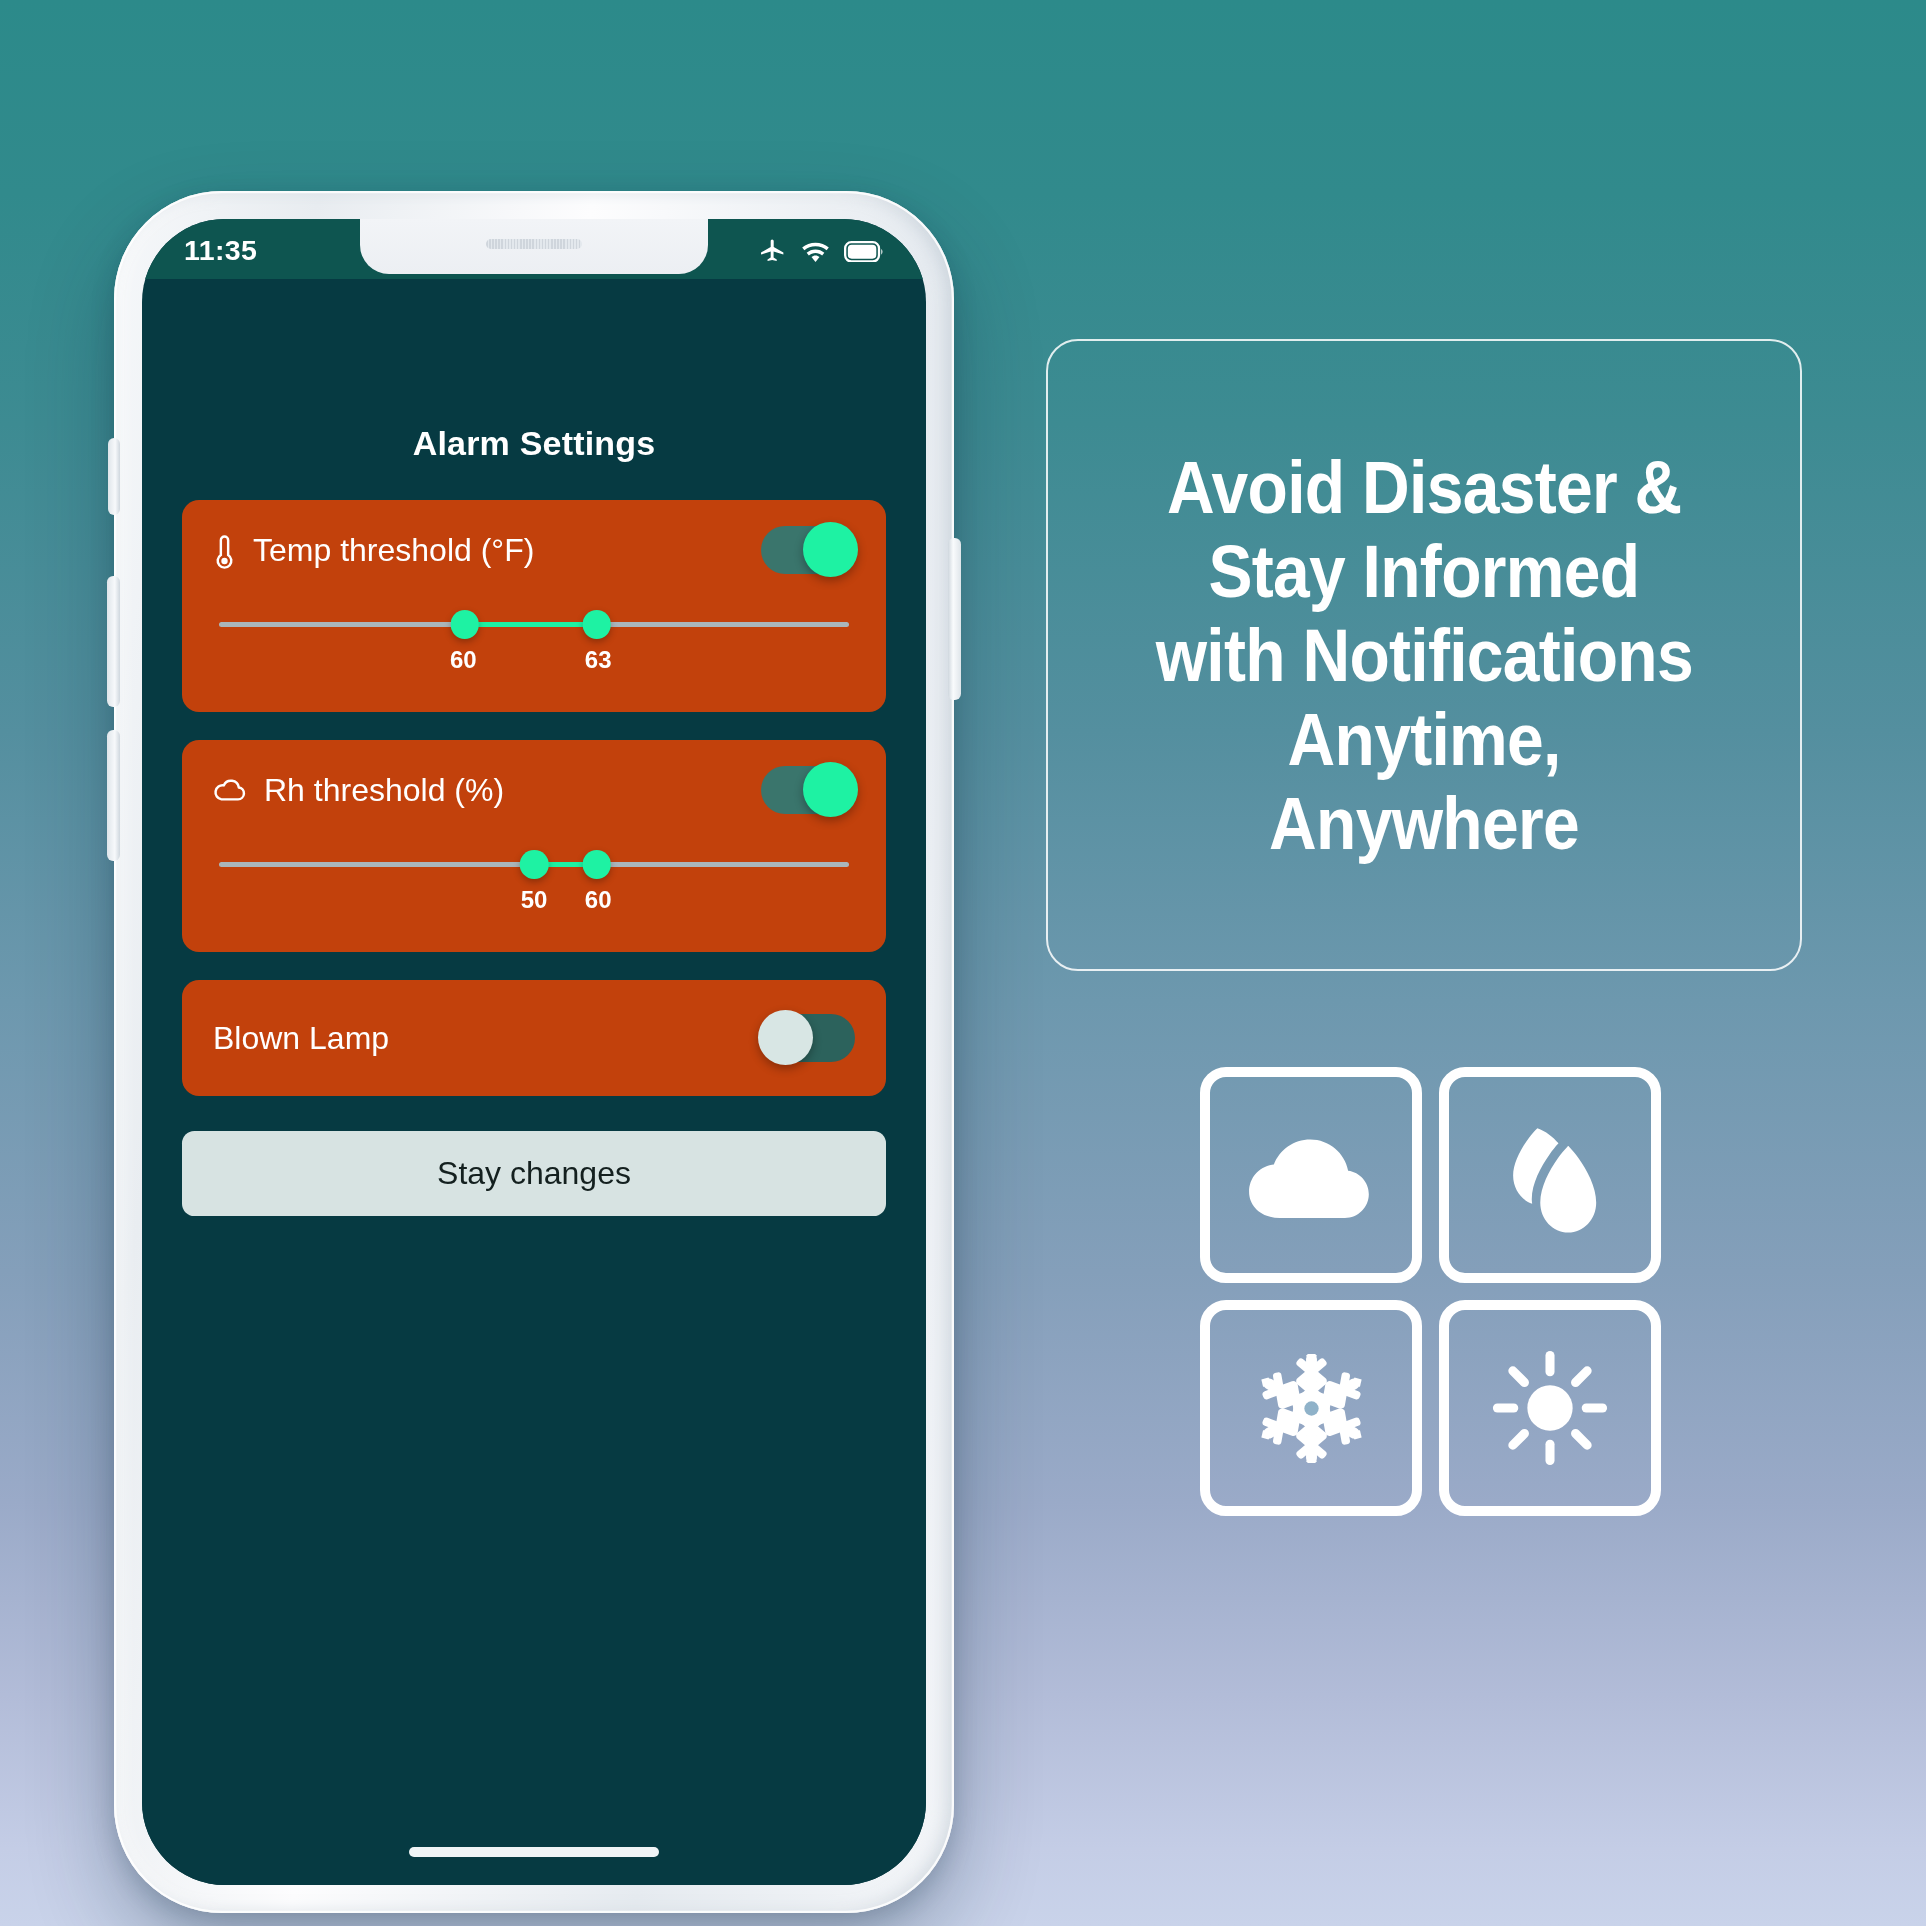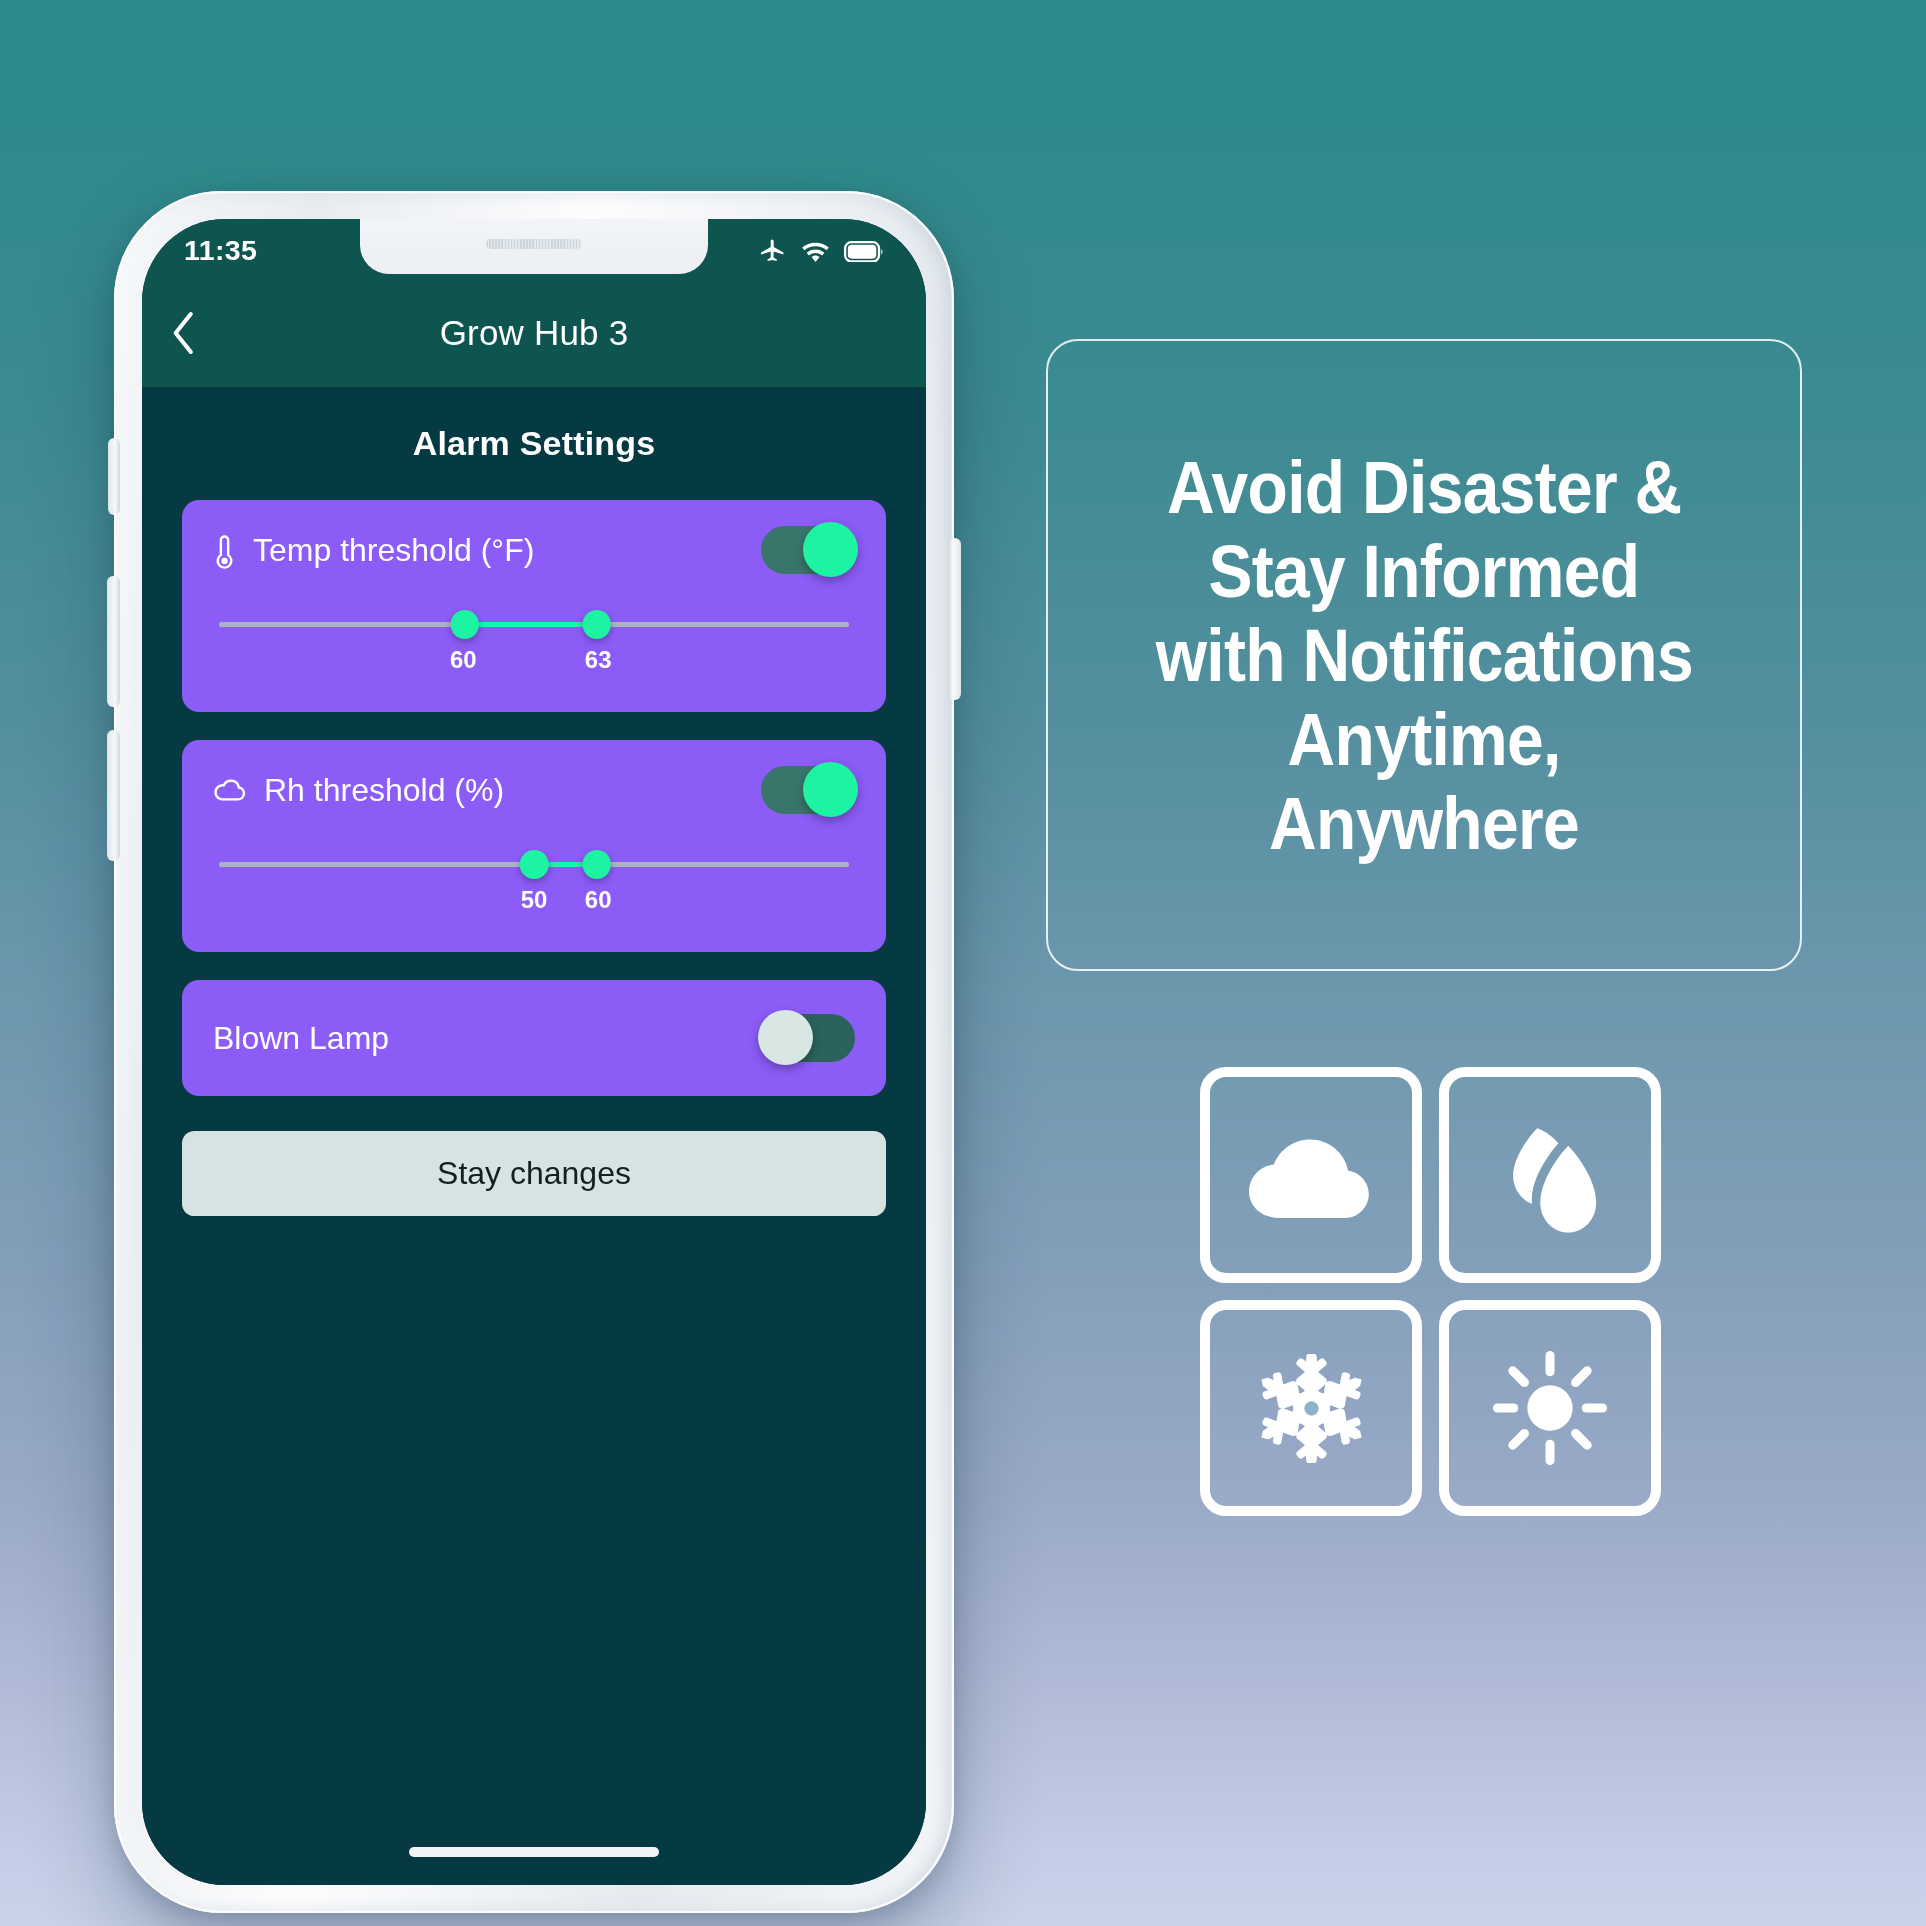--- a/index.html
+++ b/index.html
@@ -91,21 +91,21 @@
   
   #app-body{
     position:absolute; top:168px; left:0; right:0; bottom:0;
     background:#063a42; padding:0 40px;
   }
   #section-title{
     text-align:center; color:#fff; font-size:34px; font-weight:700;
     margin-top:37px; margin-bottom:37px; letter-spacing:0.2px;
   }
   .card{
-    background:#8b5cf6; border-radius:17px;
+    background:#c2410c; border-radius:17px;
     padding:0 31px; margin-bottom:28px;
   }
   .card-row{
     display:flex; align-items:center; justify-content:space-between;
     height:100px;
   }
   .card-label{
     display:flex; align-items:center; gap:17px;
     color:#fff; font-size:32px; font-weight:400;
   }
@@ -211,28 +211,20 @@
           <path d="M12 4.2C8.1 4.2 4.5 5.6 1.7 7.95l1.7 2.1C5.75 8.1 8.75 6.9 12 6.9s6.25 1.2 8.6 3.15l1.7-2.1C19.5 5.6 15.9 4.2 12 4.2z"></path>
         </svg>
         <svg class="sicon" width="40" height="21.6" viewBox="0 0 52 28">
           <rect x="1.5" y="1.5" width="44" height="25" rx="8" fill="none" stroke="#fff" stroke-width="3"></rect>
           <rect x="5" y="5" width="37" height="18" rx="5" fill="#fff"></rect>
           <path d="M48.5 10 Q51.5 14 48.5 18 Z" fill="#fff"></path>
         </svg>
       </div>
     </div>
 
-    <div id="navbar">
-      <div id="back-btn">
-        <svg width="31" height="48" viewBox="0 0 24 38" fill="none" stroke="#fff" stroke-width="3.2" stroke-linecap="round" stroke-linejoin="round">
-          <polyline points="17,4 5,19 17,34"></polyline>
-        </svg>
-      </div>
-      <div id="nav-title">Grow Hub 3</div>
-    </div>
 
     <div id="app-body">
 
       <div id="section-title">Alarm Settings</div>
 
       <div class="card">
         <div class="card-row">
           <div class="card-label">
             <span class="ic">
               <svg width="23" height="39" viewBox="0 0 18 32" fill="none" stroke="#fff" stroke-width="2" stroke-linecap="round">

